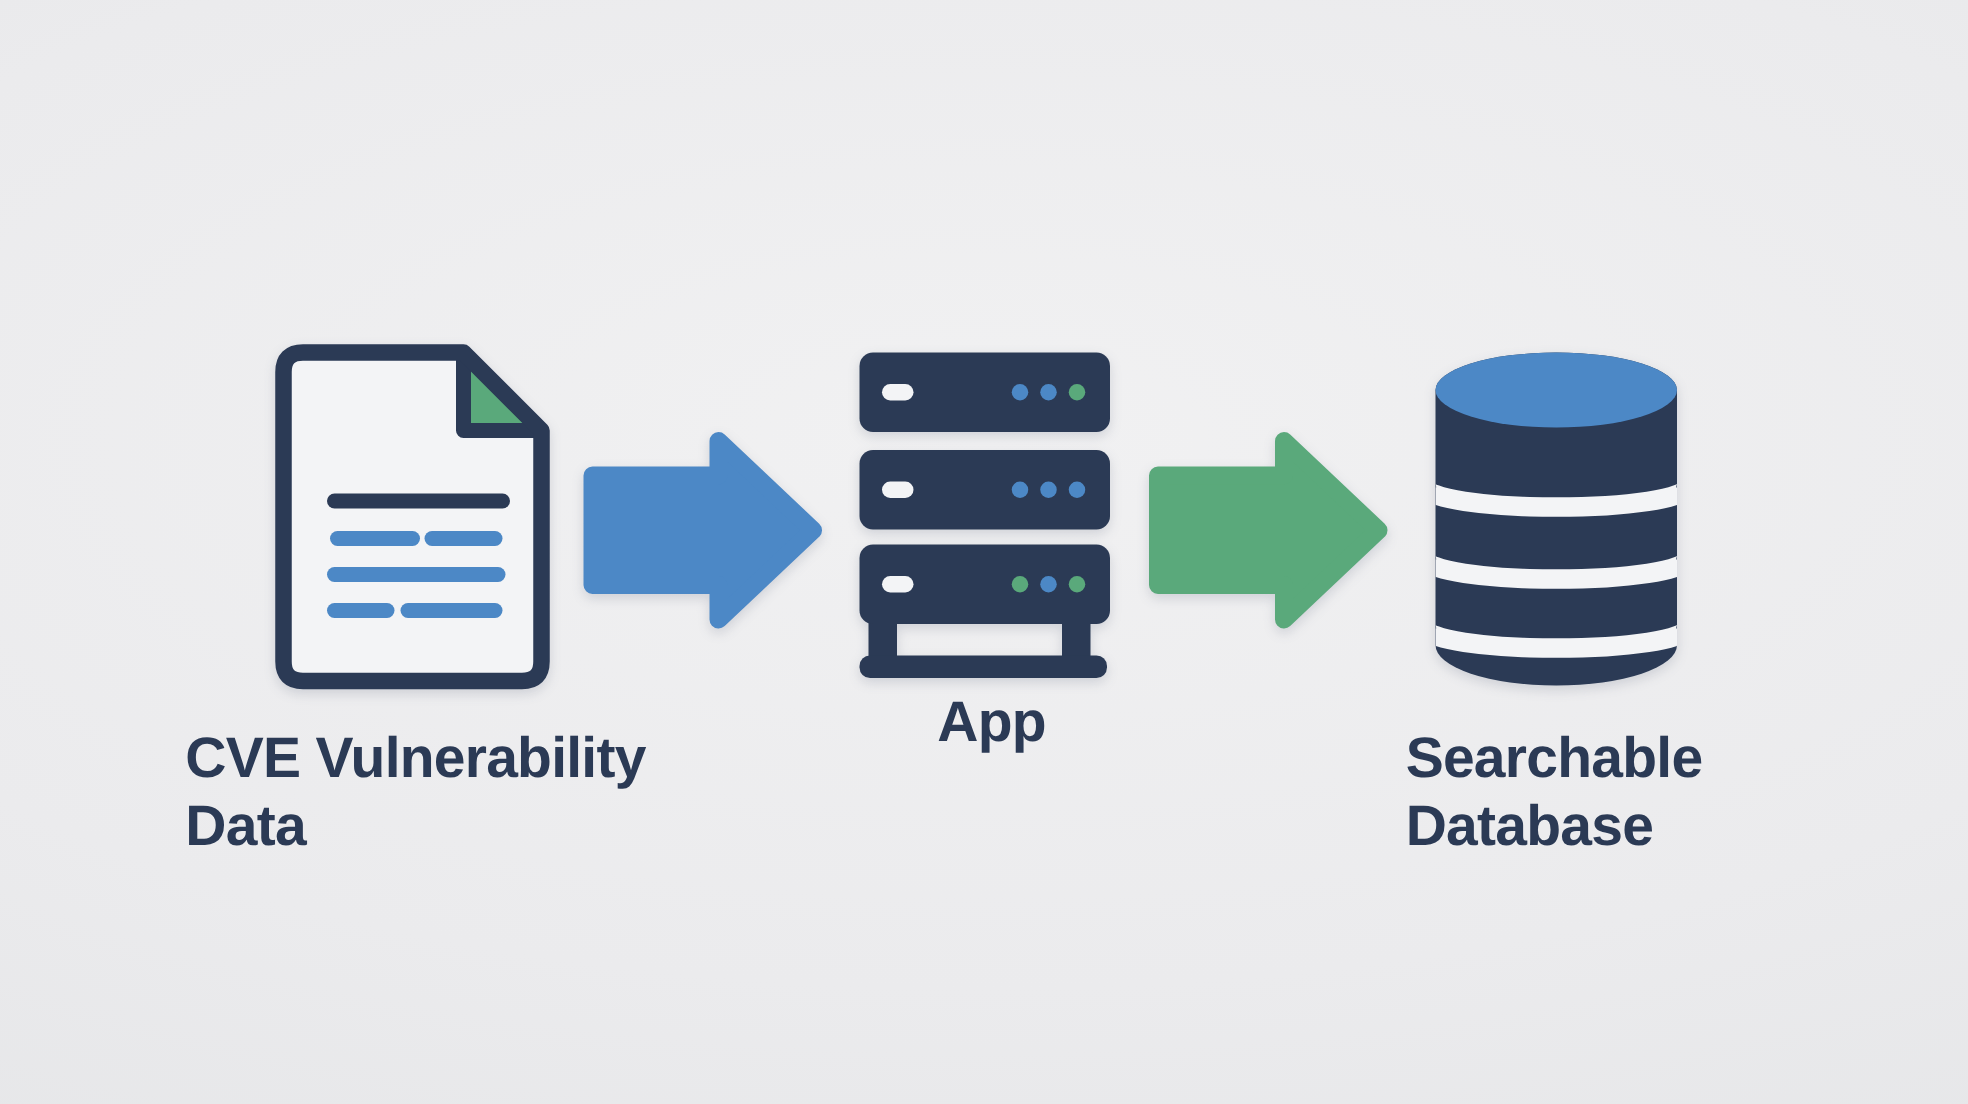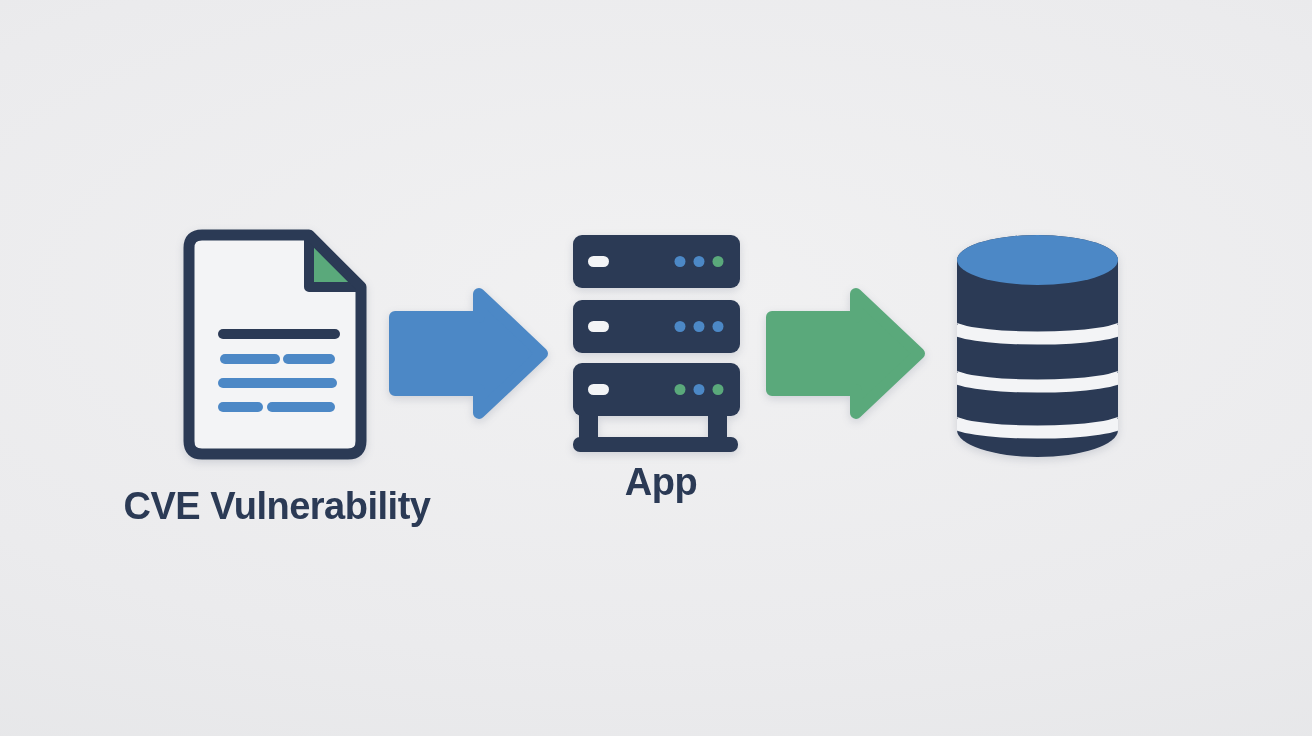--- a/index.html
+++ b/index.html
@@ -46,20 +46,21 @@
       <line class="tl-navy" x1="41" y1="106" x2="153" y2="106"></line>
       <line class="tl-blue" x1="43" y1="131" x2="93" y2="131"></line>
       <line class="tl-blue" x1="106" y1="131" x2="148" y2="131"></line>
       <line class="tl-blue" x1="41" y1="155" x2="150" y2="155"></line>
       <line class="tl-blue" x1="41" y1="179" x2="76" y2="179"></line>
       <line class="tl-blue" x1="90" y1="179" x2="148" y2="179"></line>
     </g>
   </svg>
   <div class="node-label" style="left:277px;top:484px">
     <div>CVE Vulnerability</div>
+    <div>Data</div>
   </div>
 
   <svg class="icon" style="left:387px;top:286px;width:162px;height:135px" viewBox="0 0 162 135">
     <path class="arrow-path arrow-blue" d="M8 31 H92 V8 L155 67.5 L92 127 V104 H8 Z"></path>
   </svg>
 
   <svg class="icon" style="left:569px;top:231px;width:175px;height:224px" viewBox="0 0 175 224">
     <g>
       <rect class="srv" x="10" y="180" width="19" height="30"></rect>
       <rect class="srv" x="139" y="180" width="19" height="30"></rect>
@@ -103,14 +104,18 @@
       </clipPath>
     </defs>
     <path class="db-body" d="M4 31 A80.5 25 0 0 1 165 31 V201 A80.5 27 0 0 1 4 201 Z"></path>
     <g clip-path="url(#dbclip)">
       <path class="db-gap" d="M-2 96 A86 13 0 0 0 171 96"></path>
       <path class="db-gap" d="M-2 144 A86 13 0 0 0 171 144"></path>
       <path class="db-gap" d="M-2 190 A86 13 0 0 0 171 190"></path>
     </g>
     <ellipse class="db-cap" cx="84.5" cy="31" rx="80.5" ry="25"></ellipse>
   </svg>
+  <div class="node-label" style="left:1036px;top:484px">
+    <div>Searchable</div>
+    <div>Database</div>
+  </div>
 
 </div>
 
 </body></html>

